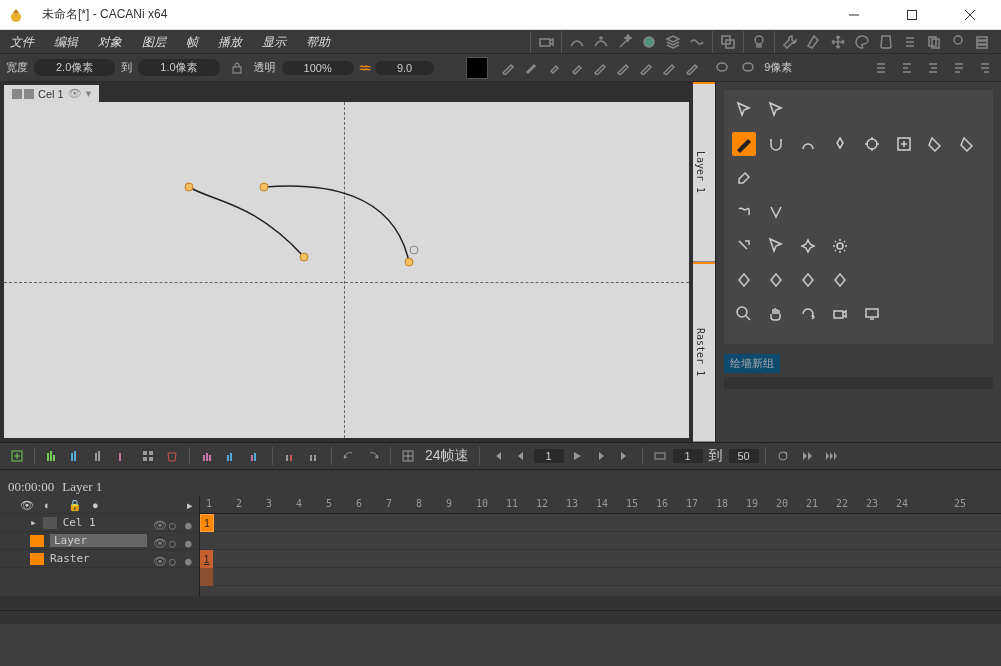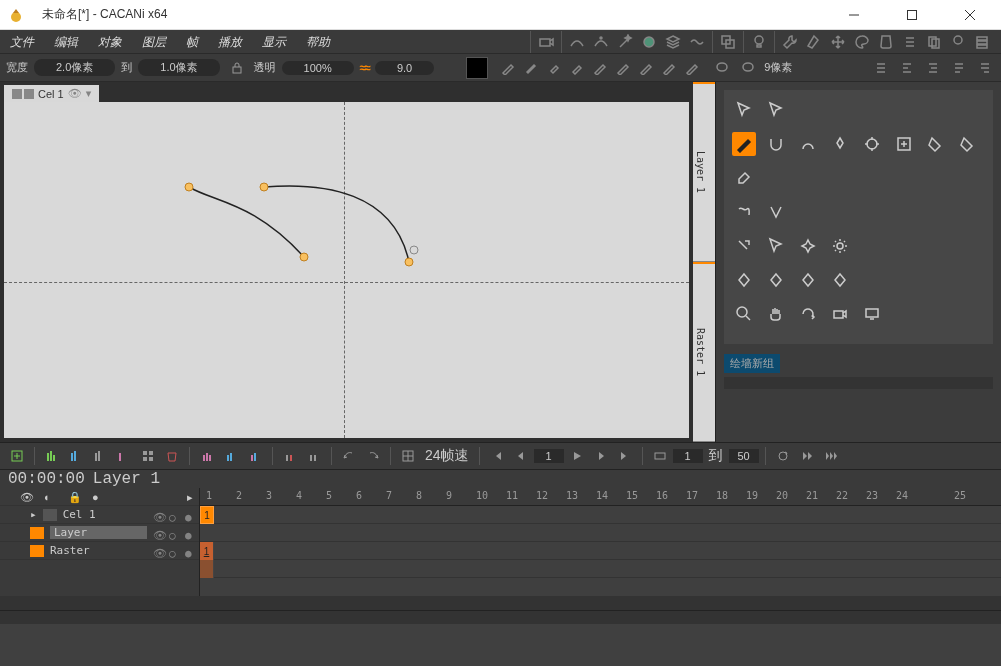--- a/index.html
+++ b/index.html
@@ -66,21 +66,21 @@
 
 .tl-toolbar { background: #3a3a3a; height: 28px; display: flex; align-items: center; padding: 0 6px; gap: 2px; border-top: 1px solid #222; border-bottom: 1px solid #222; }
 .tl-btn { width: 22px; height: 22px; display: flex; align-items: center; justify-content: center; }
 .tl-btn svg { width: 14px; height: 14px; }
 .tl-sep { width: 1px; height: 18px; background: #555; margin: 0 4px; }
 .tl-val { background: #2a2a2a; padding: 1px 6px; font-size: 11px; min-width: 30px; text-align: center; }
 .tl-label { font-size: 14px; padding: 0 4px; color: #ccc; }
 
 
 .timeline { background: #3a3a3a; height: 140px; display: flex; flex-direction: column; }
-.tl-header { height: 18px; display: flex; align-items: center; padding: 0 8px; font-size: 16px; color: #ccc; font-family: Liberation Mono, monospace; }
+.tl-header { height: 18px; display: flex; align-items: center; padding: 0 8px; font-size: 13px; color: #ccc; font-family: Liberation Serif, serif; margin-top: 8px; }
 .tl-body { flex: 1; display: flex; }
 .tl-left { width: 200px; background: #3a3a3a; border-right: 1px solid #222; }
 .tl-right { flex: 1; background: #3f3f3f; position: relative; overflow: hidden; }
 .tl-row { height: 18px; display: flex; align-items: center; border-bottom: 1px solid #333; font-size: 11px; }
 .tl-row.icons { padding-left: 20px; gap: 12px; }
 .tl-row.icons span { width: 12px; height: 12px; display: inline-block; }
 .tl-layer-row { height: 18px; display: flex; align-items: center; border-bottom: 1px solid #333; padding-left: 30px; gap: 6px; font-family: monospace; font-size: 11px; }
 .layer-chip { width: 14px; height: 12px; background: #555; }
 .layer-chip.orange { background: #f80; }
 .layer-name { flex: 1; }

